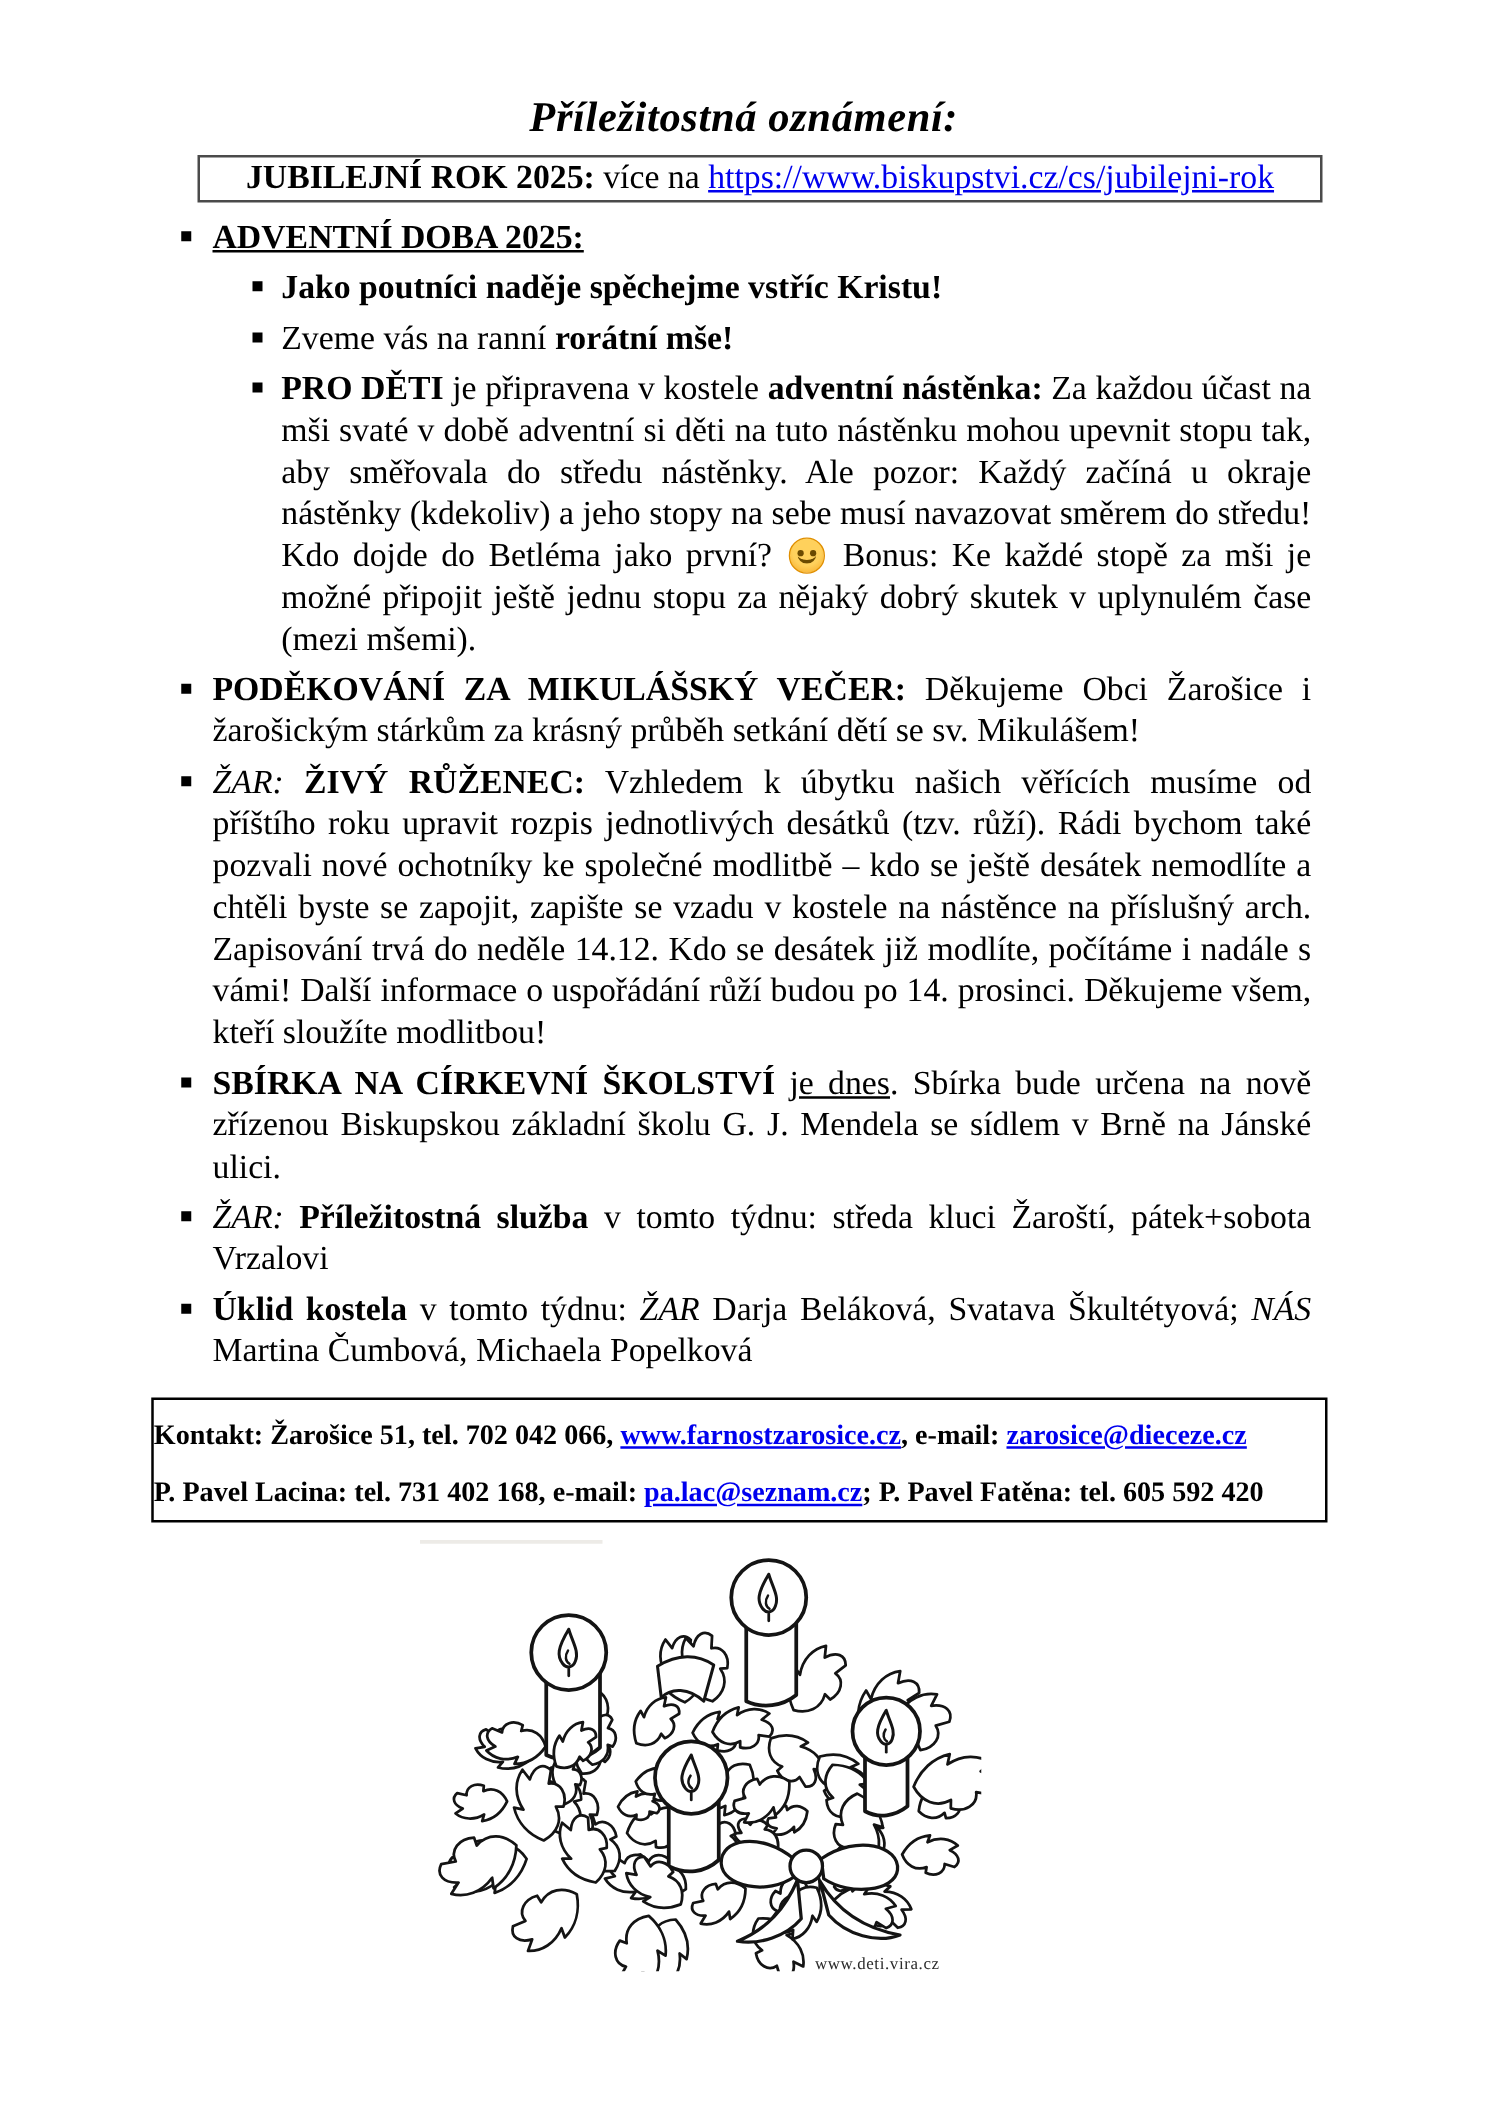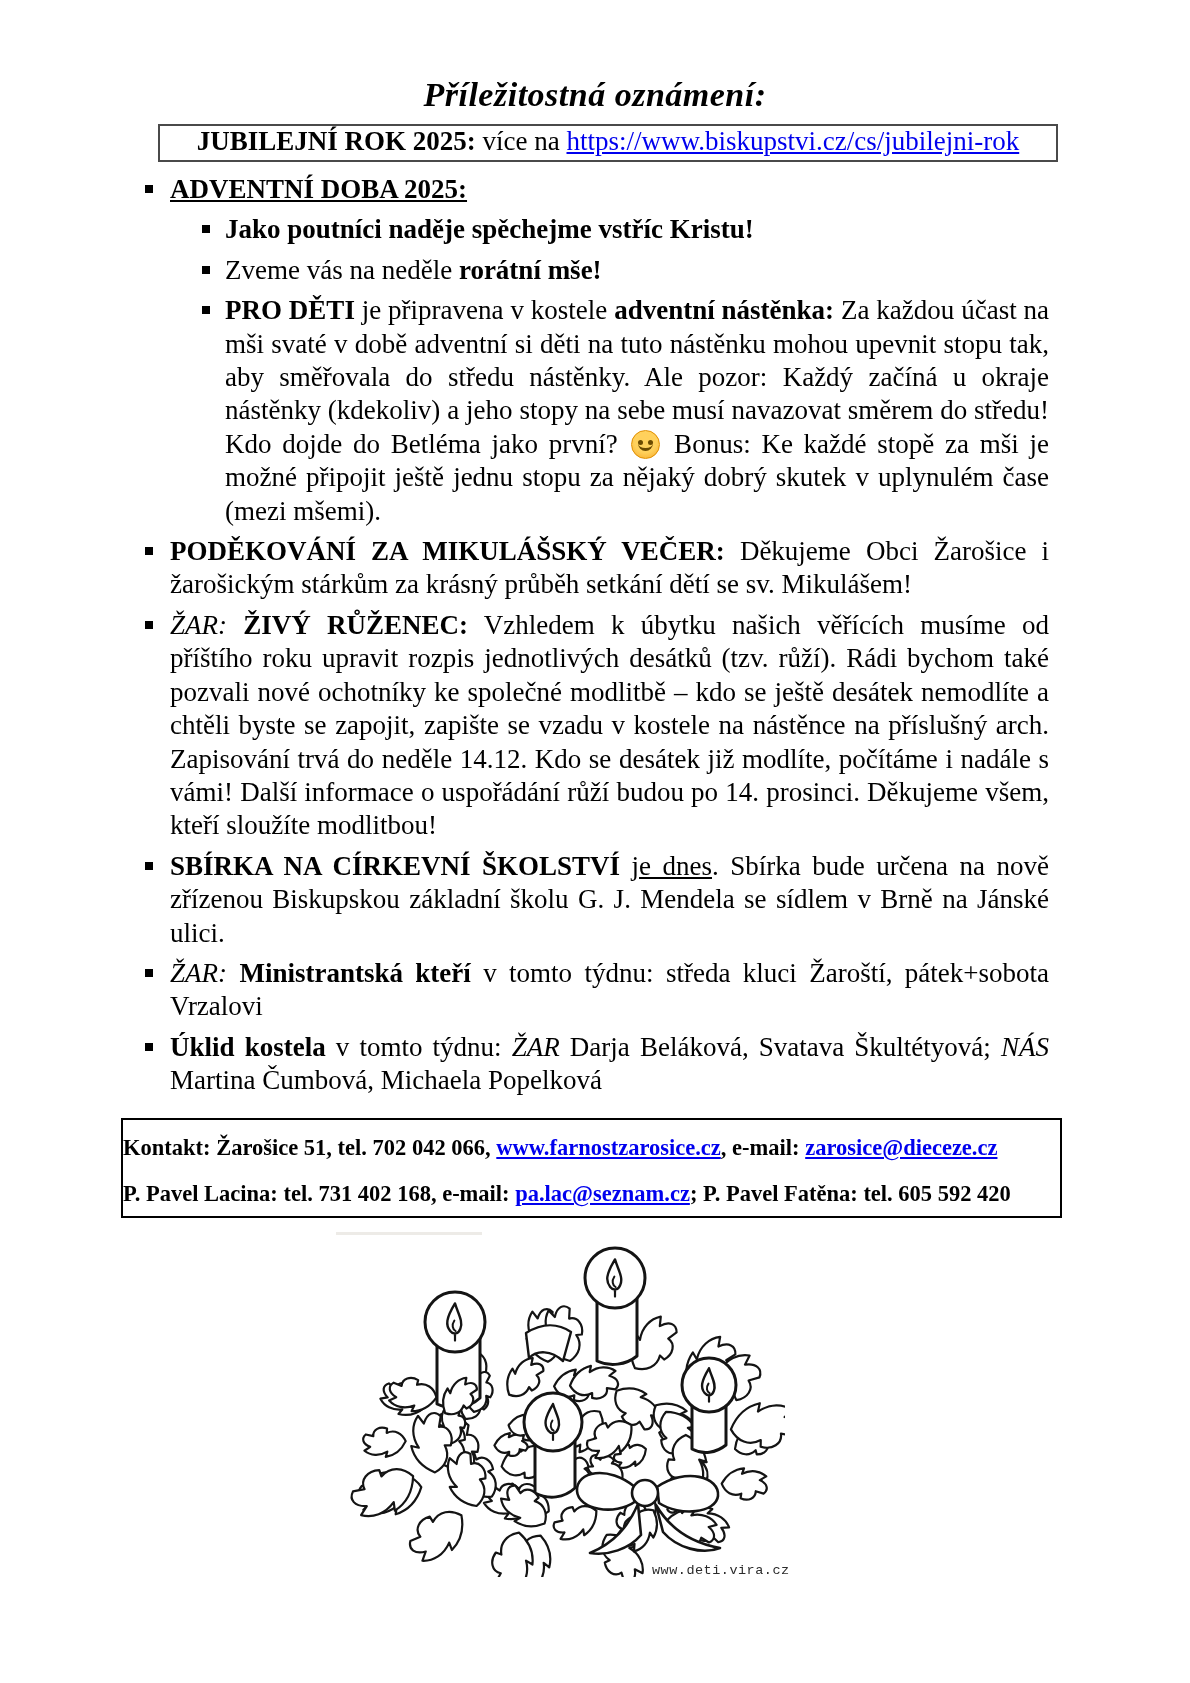--- a/index.html
+++ b/index.html
@@ -72,43 +72,43 @@
   
   .artifact-line{
     position:absolute;left:336px;top:1232px;width:146px;height:3px;
     background:#edebe7;
   }
 
   
   .wreath{position:absolute;left:330px;top:1237px;width:455px;height:340px;}
   .attribution{
     position:absolute;left:652px;top:1563px;
-    font-family:Liberation Mono, monospace;font-size:13.5px;color:#2b2b2b;
+    font-family:Liberation Serif, serif;font-size:13.5px;color:#2b2b2b;
     letter-spacing:0.5px;
   }
 </style>
 </head>
 <body>
 
 <div class="page">
   <h1 class="title">Příležitostná oznámení:</h1>
 
   <div class="jubilee-box">
     <span><span class="run-b">JUBILEJNÍ ROK 2025:</span><span> více na </span><a href="#" class="run-link">https://www.biskupstvi.cz/cs/jubilejni-rok</a></span>
   </div>
 
   <div class="list">
       <div class="li level1"><span class="bullet"></span><span><span class="run-b run-u">ADVENTNÍ DOBA 2025:</span></span></div>
       <div class="li level2"><span class="bullet"></span><span><span class="run-b">Jako poutníci naděje spěchejme vstříc Kristu!</span></span></div>
-      <div class="li level2"><span class="bullet"></span><span><span>Zveme vás na neděle </span><span class="run-b">rorátní mše!</span></span></div>
+      <div class="li level2"><span class="bullet"></span><span><span>Zveme vás na ranní </span><span class="run-b">rorátní mše!</span></span></div>
       <div class="li level2"><span class="bullet"></span><span><span class="run-b">PRO DĚTI</span><span> je připravena v kostele </span><span class="run-b">adventní nástěnka:</span><span> Za každou účast na mši svaté v době adventní si děti na tuto nástěnku mohou upevnit stopu tak, aby směřovala do středu nástěnky. Ale pozor: Každý začíná u okraje nástěnky (kdekoliv) a jeho stopy na sebe musí navazovat směrem do středu! Kdo dojde do Betléma jako první? </span><span class="emoji"></span><span> Bonus: Ke každé stopě za mši je možné připojit ještě jednu stopu za nějaký dobrý skutek v uplynulém čase (mezi mšemi).</span></span></div>
       <div class="li level1"><span class="bullet"></span><span><span class="run-b">PODĚKOVÁNÍ ZA MIKULÁŠSKÝ VEČER:</span><span> Děkujeme Obci Žarošice i žarošickým stárkům za krásný průběh setkání dětí se sv. Mikulášem!</span></span></div>
       <div class="li level1"><span class="bullet"></span><span><span class="run-i">ŽAR:</span><span> </span><span class="run-b">ŽIVÝ RŮŽENEC:</span><span> Vzhledem k úbytku našich věřících musíme od příštího roku upravit rozpis jednotlivých desátků (tzv. růží). Rádi bychom také pozvali nové ochotníky ke společné modlitbě – kdo se ještě desátek nemodlíte a chtěli byste se zapojit, zapište se vzadu v kostele na nástěnce na příslušný arch. Zapisování trvá do neděle 14.12. Kdo se desátek již modlíte, počítáme i nadále s vámi! Další informace o uspořádání růží budou po 14. prosinci. Děkujeme všem, kteří sloužíte modlitbou!</span></span></div>
       <div class="li level1"><span class="bullet"></span><span><span class="run-b">SBÍRKA NA CÍRKEVNÍ ŠKOLSTVÍ</span><span> </span><span class="run-u">je dnes</span><span>. Sbírka bude určena na nově zřízenou Biskupskou základní školu G. J. Mendela se sídlem v Brně na Jánské ulici.</span></span></div>
-      <div class="li level1"><span class="bullet"></span><span><span class="run-i">ŽAR:</span><span> </span><span class="run-b">Ministrantská kteří</span><span> v tomto týdnu: středa kluci Žaroští, pátek+sobota Vrzalovi</span></span></div>
+      <div class="li level1"><span class="bullet"></span><span><span class="run-i">ŽAR:</span><span> </span><span class="run-b">Příležitostná služba</span><span> v tomto týdnu: středa kluci Žaroští, pátek+sobota Vrzalovi</span></span></div>
       <div class="li level1"><span class="bullet"></span><span><span class="run-b">Úklid kostela</span><span> v tomto týdnu: </span><span class="run-i">ŽAR</span><span> Darja Beláková, Svatava Škultétyová; </span><span class="run-i">NÁS</span><span> Martina Čumbová, Michaela Popelková</span></span></div>
     </div>
 
   <div class="contact-box">
       <p><span class="run-b">Kontakt: Žarošice 51, tel. 702 042 066, </span><a href="#" class="run-link run-b">www.farnostzarosice.cz</a><span class="run-b">, e-mail: </span><a href="#" class="run-link run-b">zarosice@dieceze.cz</a></p>
       <p><span class="run-b">P. Pavel Lacina: tel. 731 402 168, e-mail: </span><a href="#" class="run-link run-b">pa.lac@seznam.cz</a><span class="run-b">; P. Pavel Fatěna: tel. 605 592 420</span></p>
     </div>
 
   <div class="artifact-line"></div>
 

